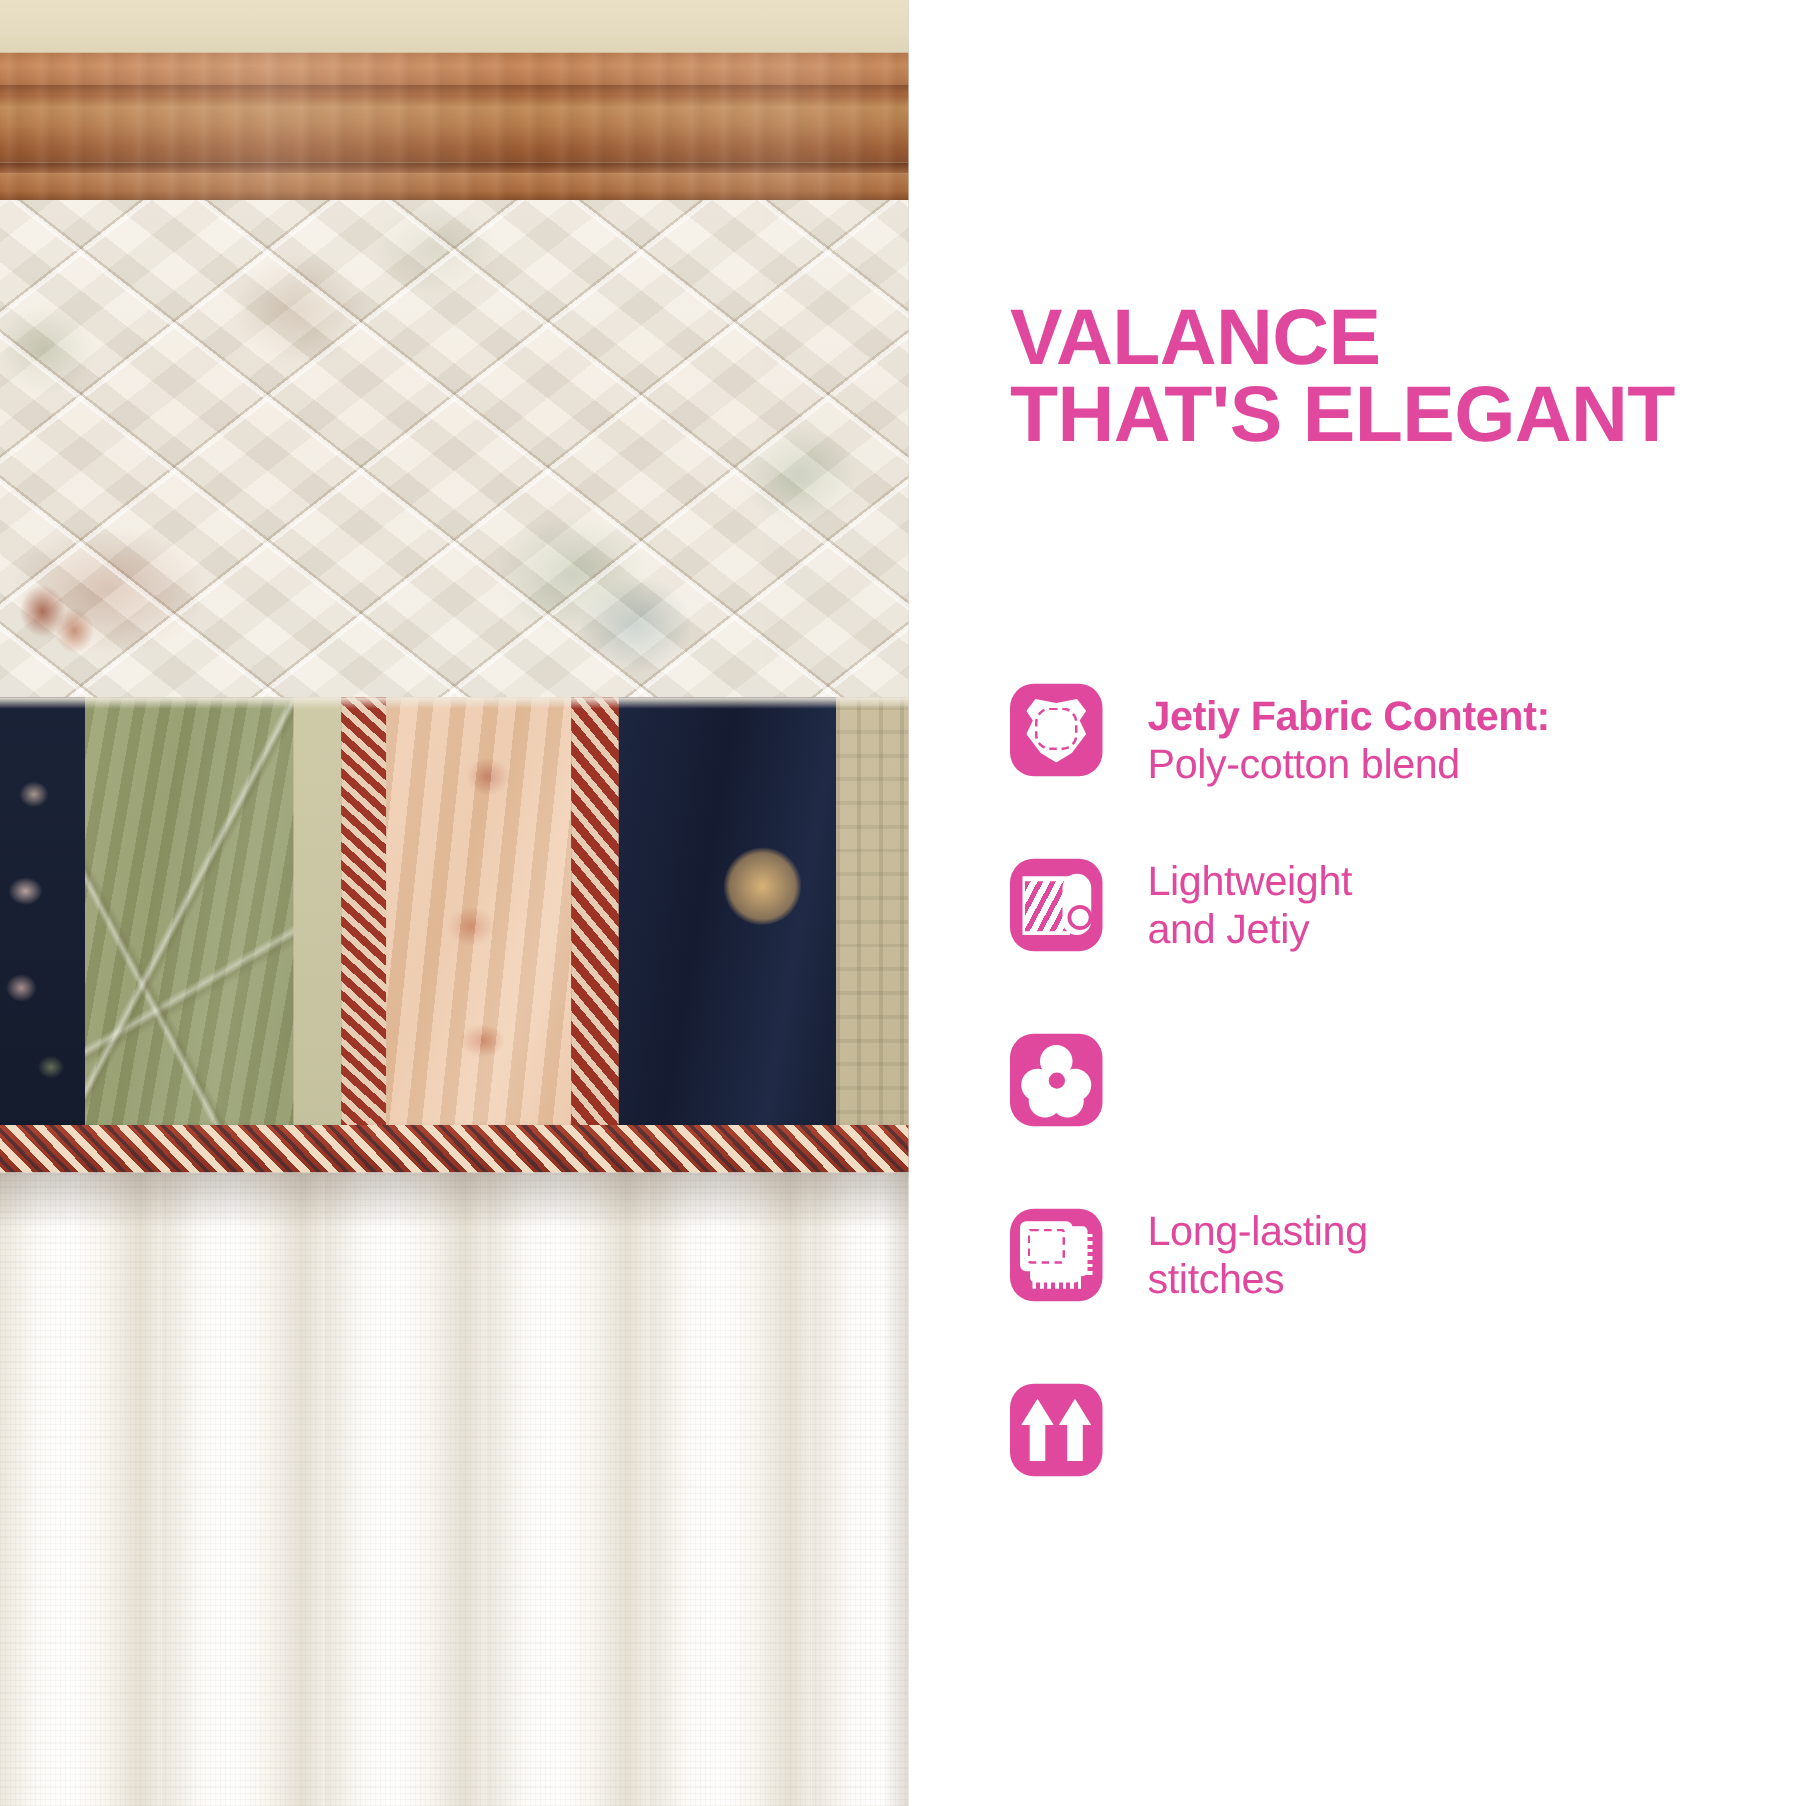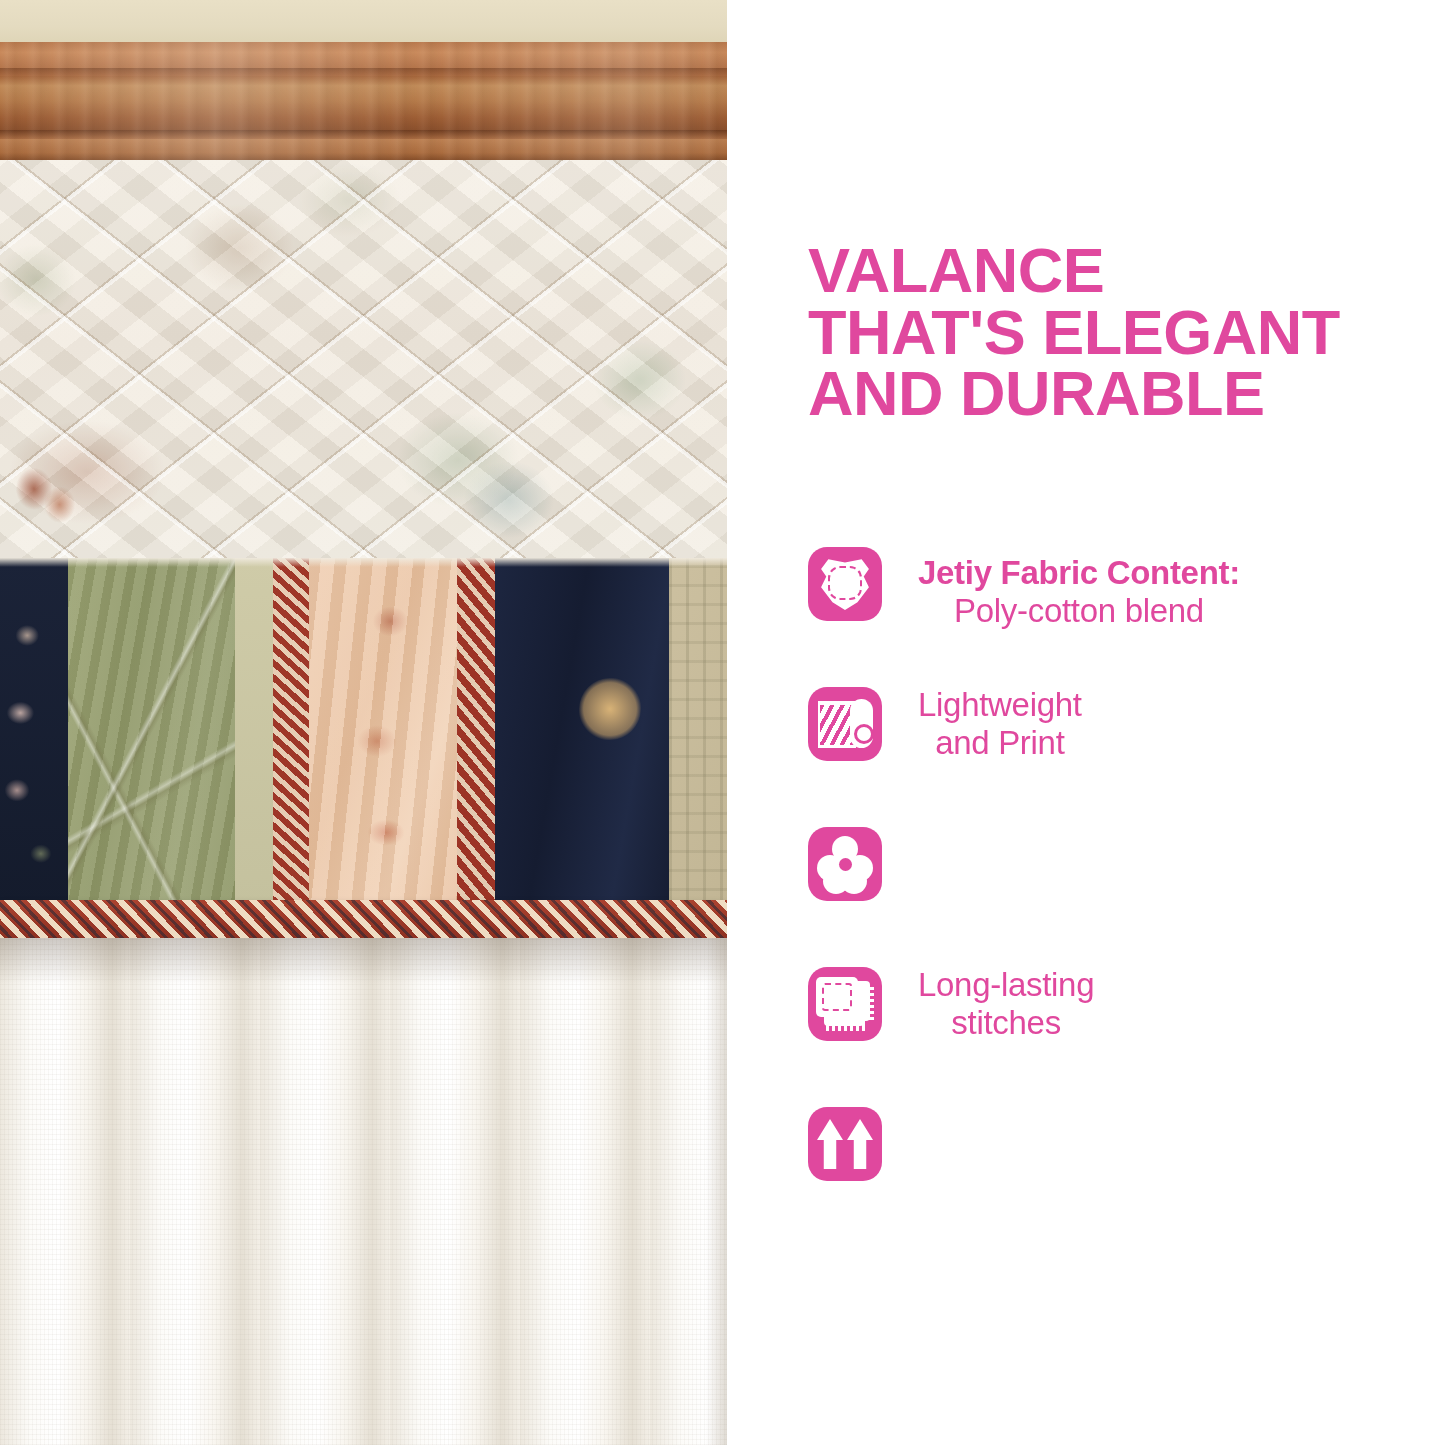--- a/index.html
+++ b/index.html
@@ -174,21 +174,21 @@
 
   .icon-box {
     flex:0 0 auto; width:74px; height:74px; border-radius:19px;
     background:#e0489e; position:relative; overflow:hidden;
   }
   .feature-text {
     margin-left:36px; color:#e0489e;
     font-size:33px; line-height:1.14; letter-spacing:-0.3px;
   }
   .feature-text .strong { font-weight:bold; display:block;margin-top:16px; }
-  .feature-text .reg { display:block;text-align:center; }
+  .feature-text .reg { display:block; }
 
   
   .ic-hide { position:absolute; left:11px; top:10px; width:52px; height:54px; }
   .ic-hide .body {
     position:absolute; inset:0;
     background:#fff;
     clip-path:polygon(18% 4%, 50% 10%, 82% 4%, 96% 22%, 86% 36%, 96% 56%, 74% 84%, 50% 98%, 26% 84%, 4% 56%, 14% 36%, 4% 22%);
   }
   .ic-hide .st {
     position:absolute; left:9px; top:9px; right:9px; bottom:11px;
@@ -310,21 +310,20 @@
       <div class="curtain-shadow"></div>
       <div class="curtain-edge"></div>
     </div>
   </div>
 
   <div class="panel">
 
     <div class="headline">
       <div>VALANCE</div>
       <div>THAT'S ELEGANT</div>
-      <div>AND DURABLE</div>
     </div>
 
     <div class="features">
 
       <div class="feature">
         <div class="icon-box">
           <div class="ic-hide">
             <div class="body"></div>
             <div class="st"></div>
           </div>
@@ -338,21 +337,21 @@
       <div class="feature">
         <div class="icon-box">
           <div class="ic-roll">
             <div class="mat"></div>
             <div class="zig"></div>
             <div class="tube"></div>
           </div>
         </div>
         <div class="feature-text">
           <span class="reg">Lightweight</span>
-          <span class="reg">and Print</span>
+          <span class="reg">and Jetiy</span>
         </div>
       </div>
 
       <div class="feature">
         <div class="icon-box">
           <div class="ic-flower">
             <i class="p1"></i>
             <i class="p2"></i>
             <i class="p3"></i>
             <i class="p4"></i>

